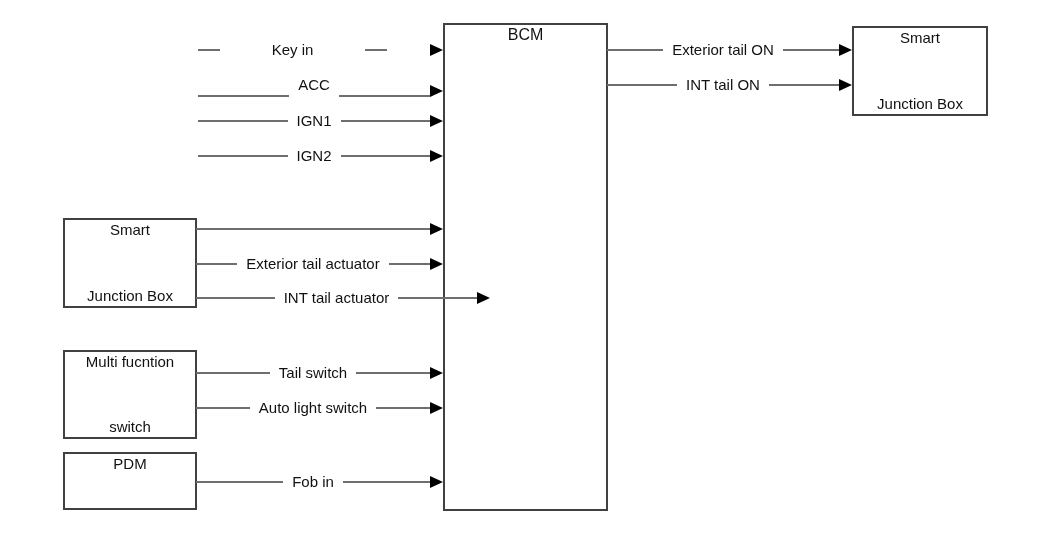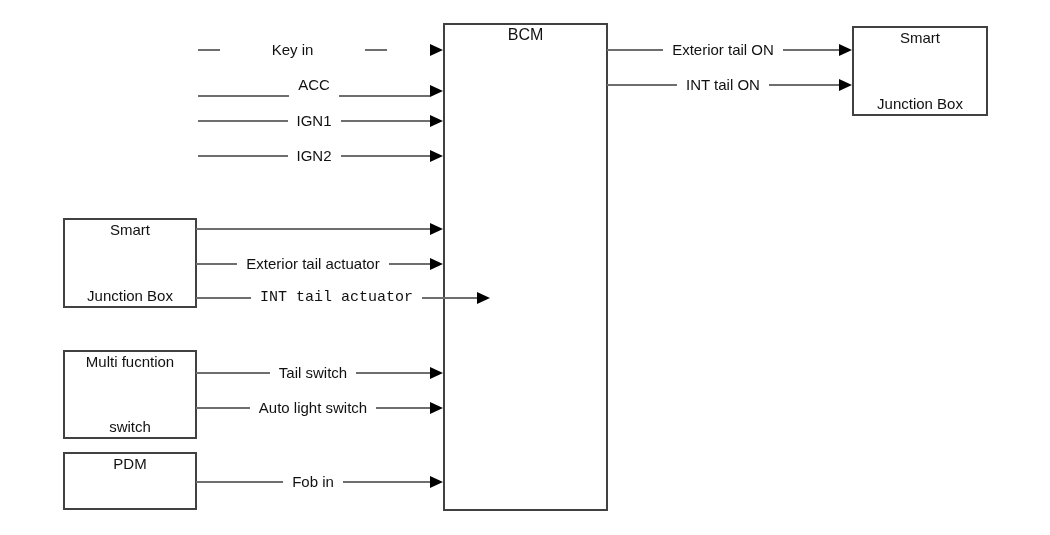--- a/index.html
+++ b/index.html
@@ -63,21 +63,21 @@
     border-bottom: 6px solid transparent;
     border-left: 13px solid #000000;
   }
   
   .r-keyin  { left: 198px; top: 38px;  width: 245px; gap: 43px; }
   .r-acc    { left: 198px; top: 73px;  width: 245px; align-items: flex-end; }
   .r-ign1   { left: 198px; top: 109px; width: 245px; }
   .r-ign2   { left: 198px; top: 144px; width: 245px; }
   .r-dds    { left: 196px; top: 217px; width: 247px; }
   .r-eta    { left: 196px; top: 252px; width: 247px; }
-  .r-ita    { left: 196px; top: 286px; width: 294px; font-family: Liberation Mono, monospace; }
+  .r-ita    { left: 196px; top: 286px; width: 294px; }
   .r-tsw    { left: 196px; top: 361px; width: 247px; }
   .r-als    { left: 196px; top: 396px; width: 247px; }
   .r-fob    { left: 196px; top: 470px; width: 247px; }
   
   .r-eton   { left: 607px; top: 38px;  width: 245px; }
   .r-iton   { left: 607px; top: 73px;  width: 245px; }
 </style>
 </head>
 <body>
 

